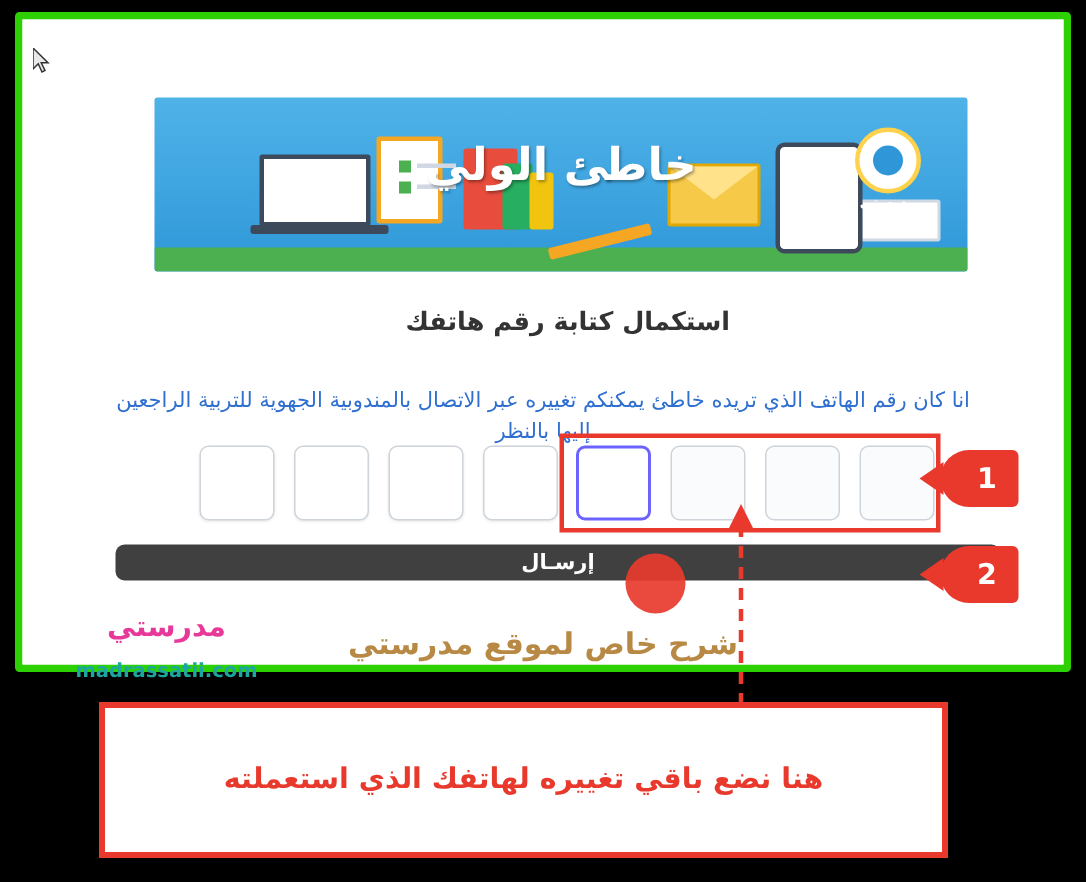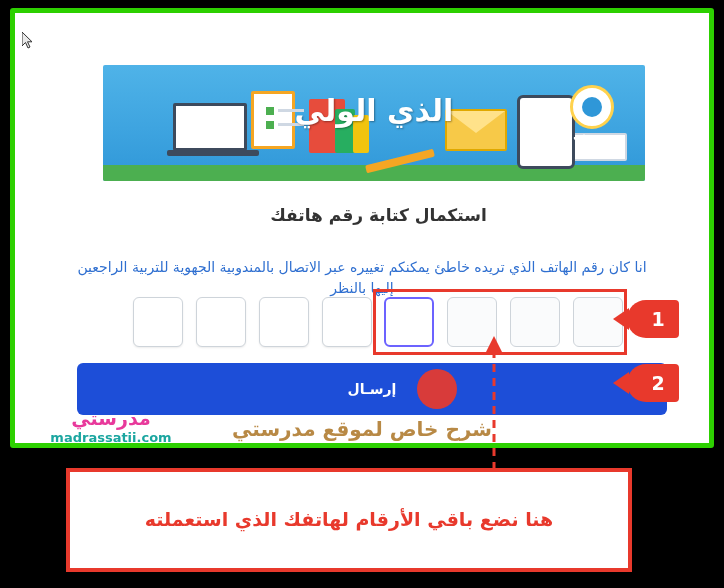--- a/index.html
+++ b/index.html
@@ -248,22 +248,22 @@
     left: 358px; top: 276px;
     width: 254px; height: 66px;
     border: 3px solid #e8392c;
     box-sizing: border-box;
   }
 
   
   .submit-btn {
     position: absolute;
     left: 62px; top: 350px;
-    width: 590px; height: 52px;
-    background: #1d4ed8;
+    width: 590px; height: 24px;
+    background: #404040;
     border: none;
     border-radius: 6px;
     color: #ffffff;
     font-size: 14px;
     font-weight: bold;
     font-family: "DejaVu Sans", "Liberation Sans", sans-serif;
     cursor: pointer;
   }
 
   
@@ -312,21 +312,21 @@
   .brand-top {
     font-size: 19px;
     font-weight: bold;
     color: #e8399b;
     line-height: 1;
   }
   .brand-bottom {
     font-size: 13px;
     font-weight: bold;
     color: #1ba6a0;
-    margin-top: 2px;
+    margin-top: 12px;
   }
   .watermark {
     position: absolute;
     left: 0; right: 0;
     top: 404px;
     text-align: center;
     font-size: 20px;
     font-weight: bold;
     color: #a16207;
     opacity: .75;
@@ -388,21 +388,21 @@
 
         <div class="dec dec-tablet"></div>
         <div class="dec dec-env"></div>
         <div class="dec dec-pencil"></div>
 
         <div class="banner-logo">
           <div class="logo-circle"></div>
           <div class="logo-text">مدرستي</div>
         </div>
 
-        <div class="banner-title">الذي الولي</div>
+        <div class="banner-title">خاطئ الولي</div>
       </div>
 
       <div class="main-heading">استكمال كتابة رقم هاتفك</div>
       <div class="sub-note">انا كان رقم الهاتف الذي تريده خاطئ يمكنكم تغييره عبر الاتصال بالمندوبية الجهوية للتربية الراجعين إليها بالنظر</div>
 
       <div class="otp-row">
         <div class="otp-box filled"></div>
         <div class="otp-box filled"></div>
         <div class="otp-box filled"></div>
         <div class="otp-box filled"></div>
@@ -428,20 +428,20 @@
 
     </div>
   </div>
 
   <svg class="connector" viewBox="0 0 40 134">
     <line x1="20" y1="134" x2="20" y2="14" stroke="#e8392c" stroke-width="3" stroke-dasharray="8,6"></line>
     <polygon points="20,0 12,16 28,16" fill="#e8392c"></polygon>
   </svg>
 
   <div class="caption-box">
-    <div class="caption-line">هنا نضع باقي الأرقام لهاتفك الذي استعملته</div>
+    <div class="caption-line">هنا نضع باقي تغييره لهاتفك الذي استعملته</div>
   </div>
 
   <svg class="cursor" viewBox="0 0 12 18">
     <polygon points="0,0 0,14 3.5,10.5 6,16 8,15 5.5,9.8 10,9.8" fill="#e9e9e9" stroke="#333" stroke-width="1"></polygon>
   </svg>
 
 </div>
 
 </body></html>

